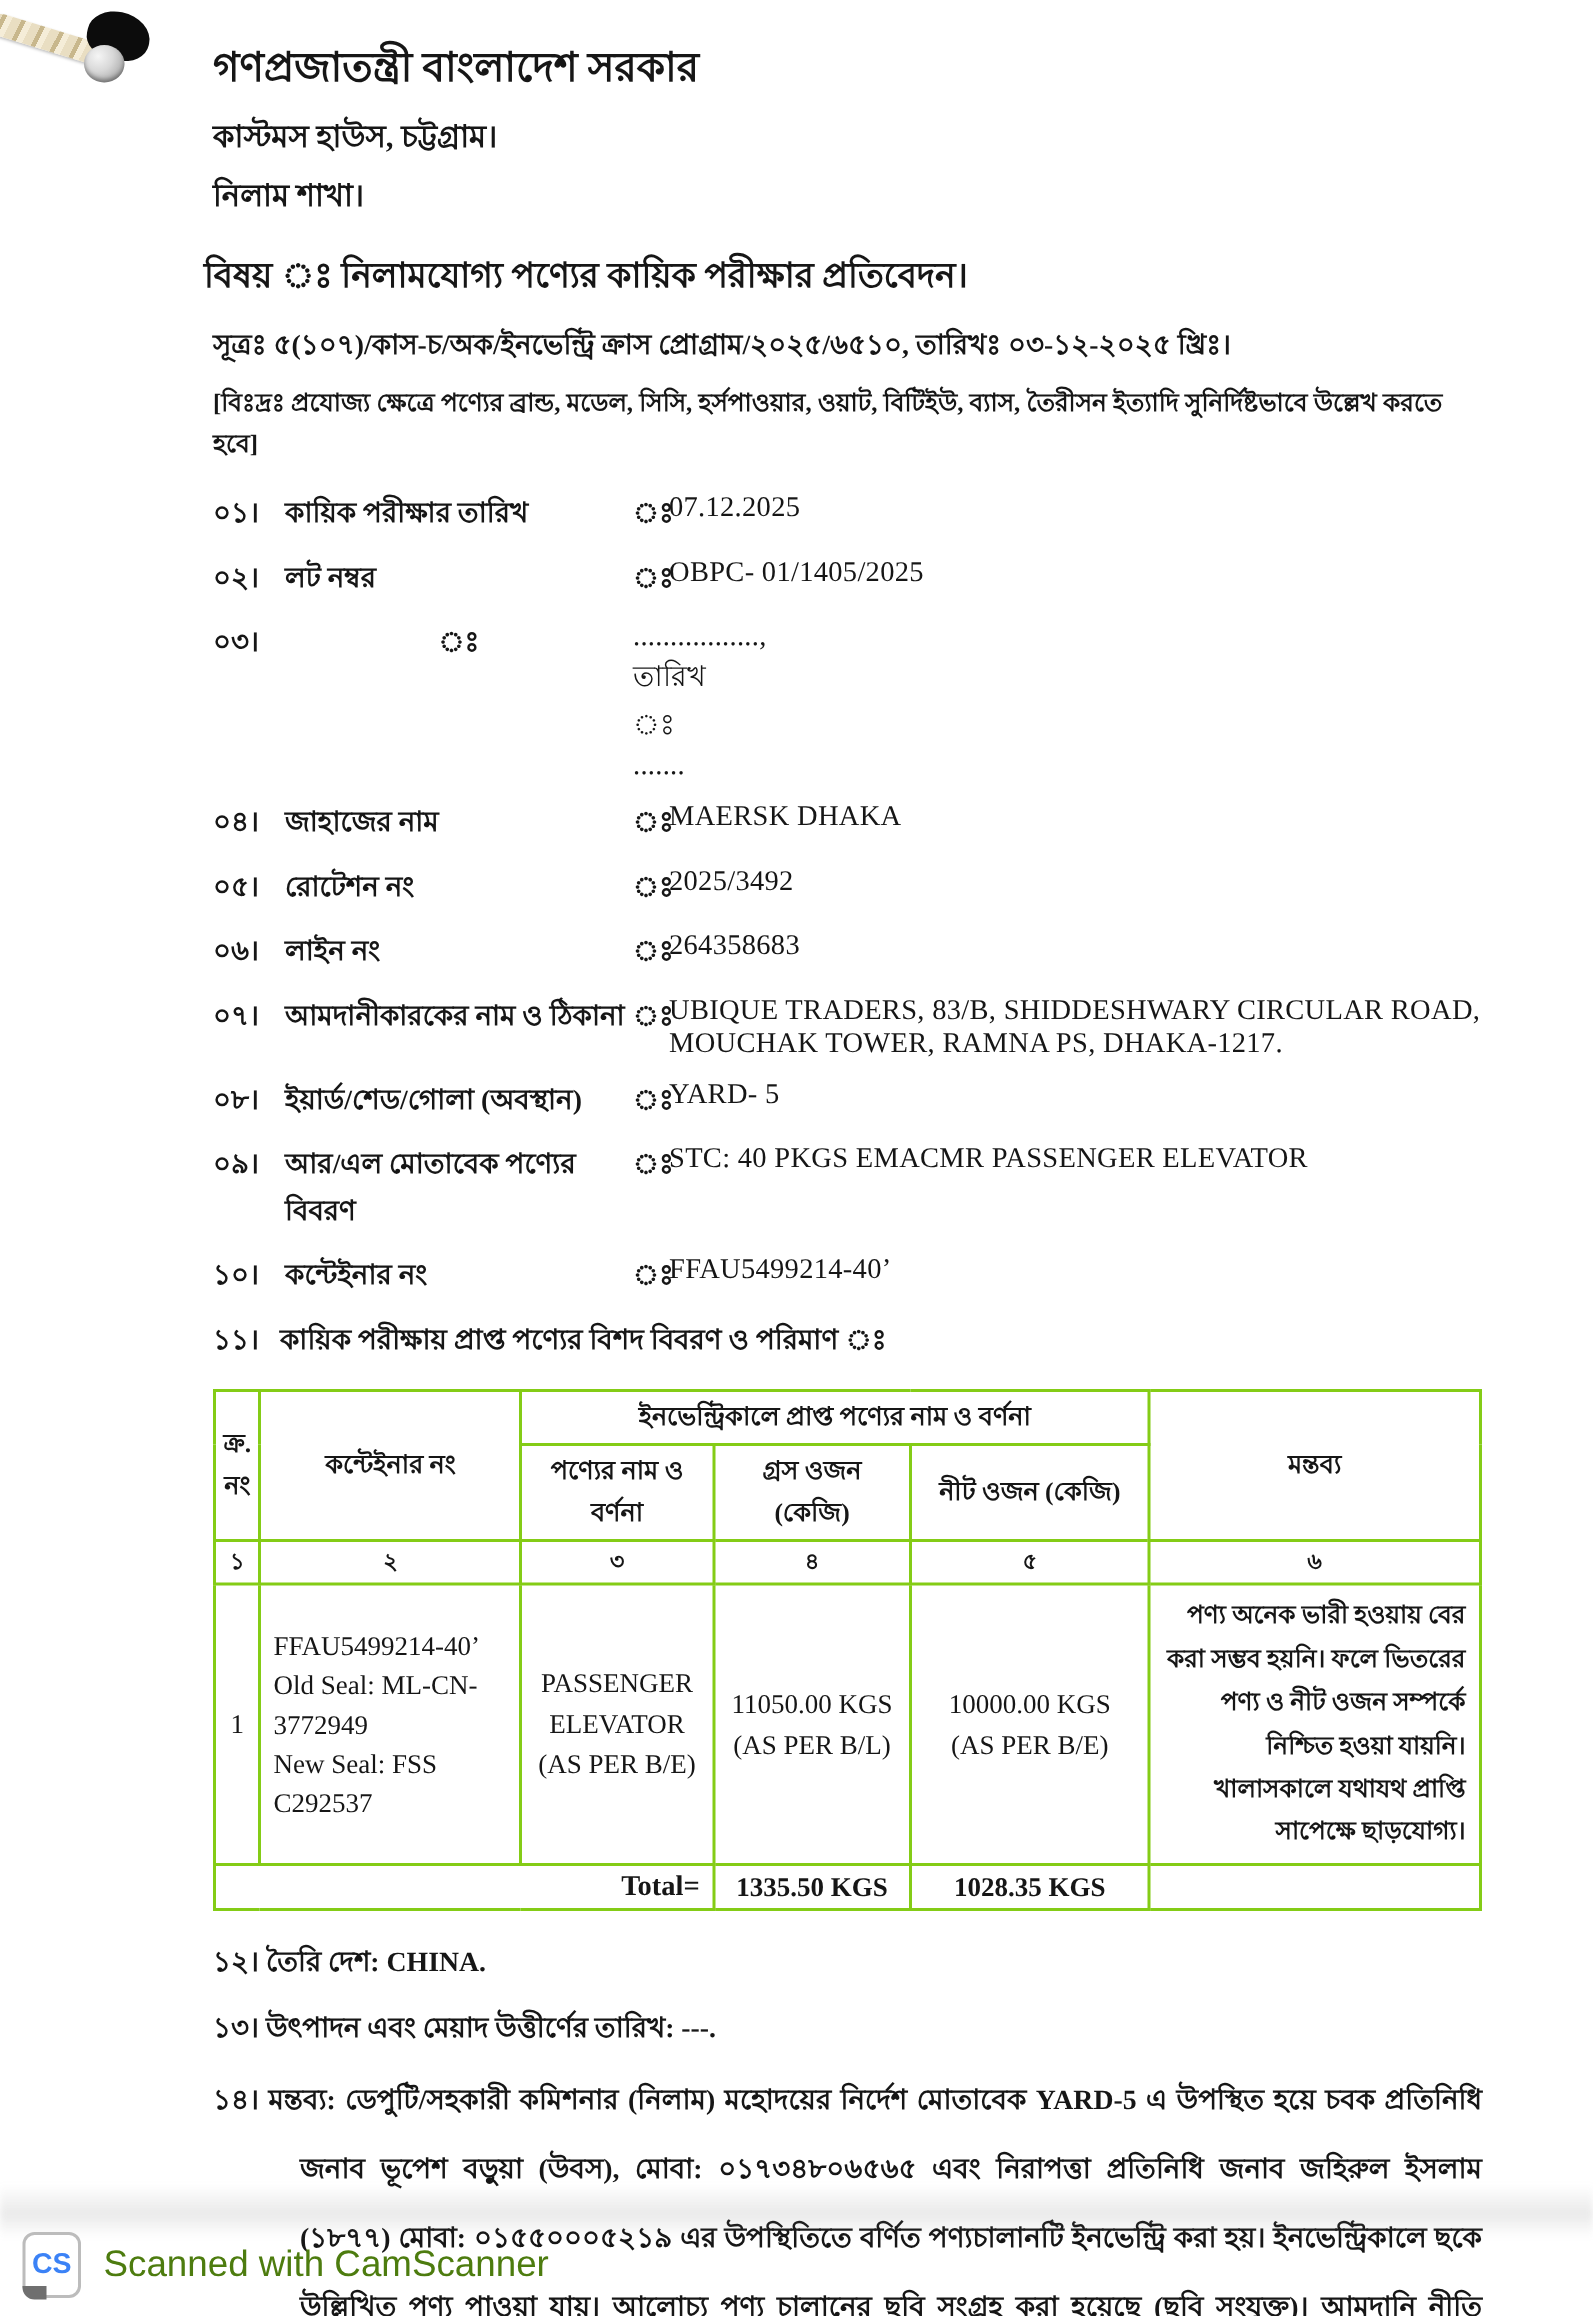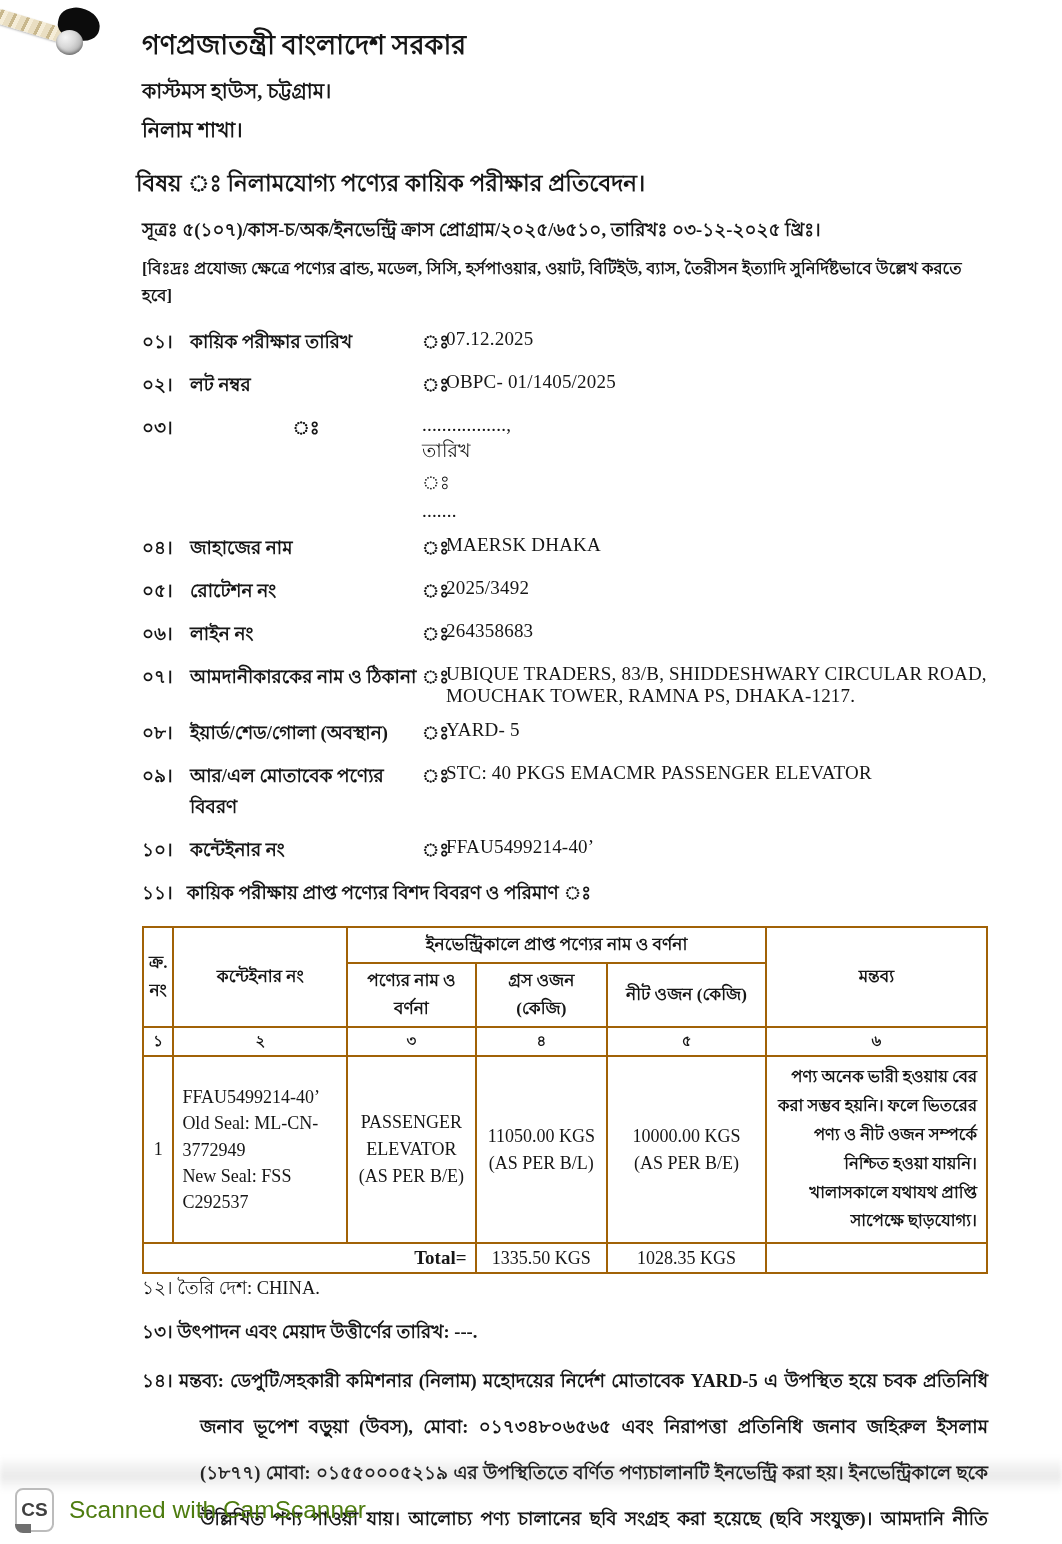--- a/index.html
+++ b/index.html
@@ -25,32 +25,32 @@
   .field-row { display: grid; grid-template-columns: 48px 232px 24px 1fr; margin-bottom: 12px; font-size: 18.5px; align-items: start; }
   .field-no { font-weight: 600; }
   .field-label { font-weight: 600; }
   .field-sep { font-weight: 600; text-align: center; }
   .field-value { font-size: 19px; letter-spacing: 0.2px; }
 
   .item11 { display: flex; gap: 14px; font-size: 18.5px; font-weight: 600; margin: 6px 0 16px; }
 
   
   table { width: 100%; border-collapse: collapse; table-layout: fixed; }
-  td, th { border: 2px solid #a16207; padding: 3px 5px; text-align: center; vertical-align: middle; }
+  td, th { border: 2px solid #84cc16; padding: 3px 5px; text-align: center; vertical-align: middle; }
   th { font-size: 17px; font-weight: 700; white-space: pre-line; }
   .num-row td { font-size: 15px; font-weight: 700; padding: 1px; }
   .cell-sl { font-size: 18px; }
   .cell-container { text-align: left; font-size: 18px; white-space: pre-line; line-height: 1.45; padding: 6px 8px; }
   .cell-name, .cell-gross, .cell-net { font-size: 18px; white-space: pre-line; line-height: 1.5; }
   .cell-remarks { text-align: right; font-size: 16.5px; font-weight: 600; line-height: 1.75; padding: 6px 9px; vertical-align: top; }
   .total-label { text-align: right; font-weight: 700; font-size: 19px; padding-right: 8px; }
-  .total-val { font-weight: 400; font-size: 18px; }
-
-  
-  .item12 { font-size: 18.5px; font-weight: 400; }
+  .total-val { font-weight: 700; font-size: 18px; }
+
+  
+  .item12 { margin-top: 20px; font-size: 18.5px; font-weight: 700; }
   .item13 { margin-top: 13px; font-size: 18.5px; font-weight: 600; }
   .item14 { margin-top: 9px; font-size: 18.5px; font-weight: 600; line-height: 46px; text-align: justify; padding-left: 58px; text-indent: -58px; }
 
   
   .pin-artifact { position: absolute; left: 0; top: 0; width: 130px; height: 80px; }
   .twine { position: absolute; left: -8px; top: 20px; width: 88px; height: 15px; border-radius: 8px;
     background: repeating-linear-gradient(100deg, #e9dec2 0 6px, #c8b78c 6px 9px, #f5edd8 9px 13px);
     transform: rotate(17deg); box-shadow: 0 1px 2px rgba(0,0,0,0.25); }
   .pin-dark { position: absolute; left: 58px; top: 8px; width: 42px; height: 32px; background: #0c0c0c;
     border-radius: 55% 60% 50% 50%; transform: rotate(12deg); }
@@ -58,21 +58,21 @@
     background: radial-gradient(circle at 35% 30%, #f5f5f5 0%, #d8d8d8 40%, #8f8f8f 100%);
     box-shadow: inset 0 -2px 3px rgba(0,0,0,0.35); }
 
   .scan-shadow { position: absolute; left: 0; top: 1456px; width: 100%; height: 36px;
     background: linear-gradient(180deg, rgba(255,255,255,0) 0%, rgba(125,125,125,0.16) 55%, rgba(255,255,255,0) 100%);
     filter: blur(2px); }
 
   
   .cam-footer { position: absolute; left: 15px; bottom: 12px; display: flex; align-items: center; gap: 15px; }
   .cs-badge { width: 39px; height: 44px; border: 2.5px solid #bcbcbc; border-radius: 8px; background: #fff;
-    color: #404040; font: 700 19px "Liberation Sans", sans-serif;
+    color: #3b82f6; font: 700 19px "Liberation Sans", sans-serif;
     display: flex; align-items: center; justify-content: center; position: relative; }
   .cs-badge::after { content: ""; position: absolute; left: -2.5px; bottom: -2.5px; width: 16px; height: 9px;
     background: #6f6f6f; border-radius: 0 0 0 8px; }
   .cam-text { color: #4d7c0f; font-size: 24.5px; font-family: "Liberation Sans", sans-serif; }
 </style>
 </head>
 <body>
 
 <div class="page">
 

